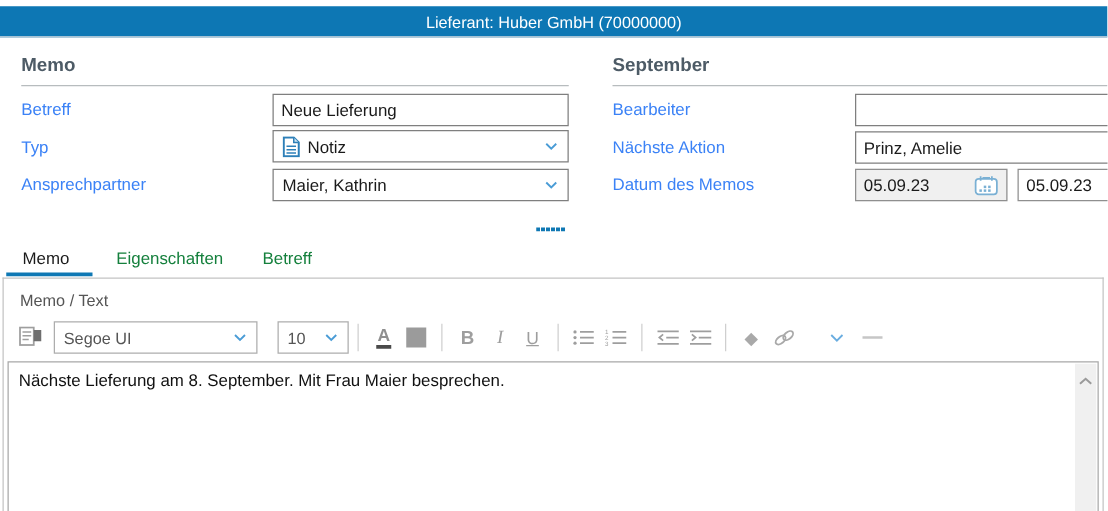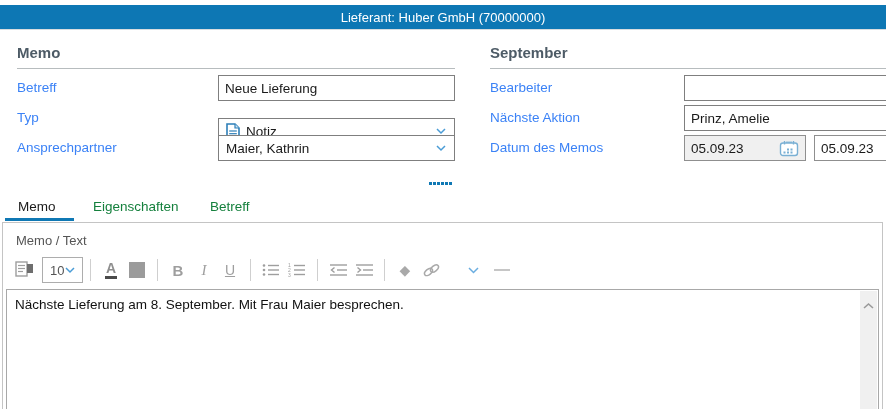--- a/index.html
+++ b/index.html
@@ -91,21 +91,21 @@
     font-family:"Liberation Sans", sans-serif;
   }
   .tb-sep { width:1px; height:22px; background:#cfcfcf; margin:0 7px; }
   .tb-select {
     height:26px; border:1px solid #adadad; background:#fff;
     display:flex; align-items:center; padding:0 7px;
     font-size:13px; color:#555555; cursor:pointer;
   }
   .tb-select .chev { margin-left:auto; display:flex; }
   .font-select { width:163px; margin-left:6px; }
-  .size-select { width:41px;  margin-left:5px; }
+  .size-select { width:57px;  margin-left:16px; }
   .glyph-bold { font-weight:700; font-size:15px; }
   .glyph-italic { font-style:italic; font-family:"Liberation Serif", serif; font-size:15px; }
   .glyph-underline { text-decoration:underline; font-size:14px; }
   .fontcolor-glyph {
     font-weight:700; font-size:14px; color:#8f8f8f;
     border-bottom:3px solid #4a4a4a; padding:0 1px 1px 1px; line-height:14px;
   }
   .hl-swatch { width:16px; height:16px; background:#9b9b9b; }
   .glyph-diamond { font-size:14px; color:#a9a9a9; }
   .tb-dash { width:16px; height:2px; background:#c6c6c6; margin-left:8px; }
@@ -133,21 +133,21 @@
   <span>Lieferant: Huber GmbH (70000000)</span>
 </div>
 
 <div class="section-heading heading-left">Memo</div>
 <div class="section-heading heading-right">September</div>
 
 <div class="field-label" style="left:17px; top:75px;">Betreff</div>
 <input class="txt-input" style="left: 218px; top: 75px; width: 237px;" value="Neue Lieferung">
 
 <div class="field-label" style="left:17px; top:105px;">Typ</div>
-<div class="dropdown" style="left:218px; top:118px; width:237px;justify-content:flex-end;">
+<div class="dropdown" style="left:218px; top:104px; width:237px;justify-content:flex-end;">
   <span class="doc-ico">
     <svg width="14" height="17" viewBox="0 0 14 17">
       <path d="M1 1 h8 l4 4 v11 h-12 z" fill="#ffffff" stroke="#2d7fb8" stroke-width="1.6"></path>
       <path d="M9 1 v4 h4" fill="#cfe6f4" stroke="#2d7fb8" stroke-width="1.2"></path>
       <line x1="3.2" y1="8" x2="10.8" y2="8" stroke="#2d7fb8" stroke-width="1.2"></line>
       <line x1="3.2" y1="10.7" x2="10.8" y2="10.7" stroke="#2d7fb8" stroke-width="1.2"></line>
       <line x1="3.2" y1="13.4" x2="10.8" y2="13.4" stroke="#2d7fb8" stroke-width="1.2"></line>
     </svg>
   </span>
   <span>Notiz</span>
@@ -213,20 +213,28 @@
     <button class="tb-btn" title="">
       <svg width="19" height="18" viewBox="0 0 19 18">
         <rect x="1" y="1" width="11" height="14" fill="#ffffff" stroke="#9e9e9e" stroke-width="1.4"></rect>
         <line x1="3" y1="4.5" x2="10" y2="4.5" stroke="#9e9e9e" stroke-width="1.2"></line>
         <line x1="3" y1="7.5" x2="10" y2="7.5" stroke="#9e9e9e" stroke-width="1.2"></line>
         <line x1="3" y1="10.5" x2="8" y2="10.5" stroke="#9e9e9e" stroke-width="1.2"></line>
         <rect x="12" y="3" width="6" height="9" fill="#6e6e6e"></rect>
       </svg>
     </button>
 
+    <div class="tb-select font-select">
+      <span>Segoe UI</span>
+      <span class="chev">
+        <svg width="12" height="8" viewBox="0 0 12 8">
+            <polyline points="2,2 6,6 10,2" fill="none" stroke="#4a9cd6" stroke-width="1.5"></polyline>
+          </svg>
+      </span>
+    </div>
 
     <div class="tb-select size-select">
       <span>10</span>
       <span class="chev">
         <svg width="12" height="8" viewBox="0 0 12 8">
             <polyline points="2,2 6,6 10,2" fill="none" stroke="#4a9cd6" stroke-width="1.5"></polyline>
           </svg>
       </span>
     </div>
 

